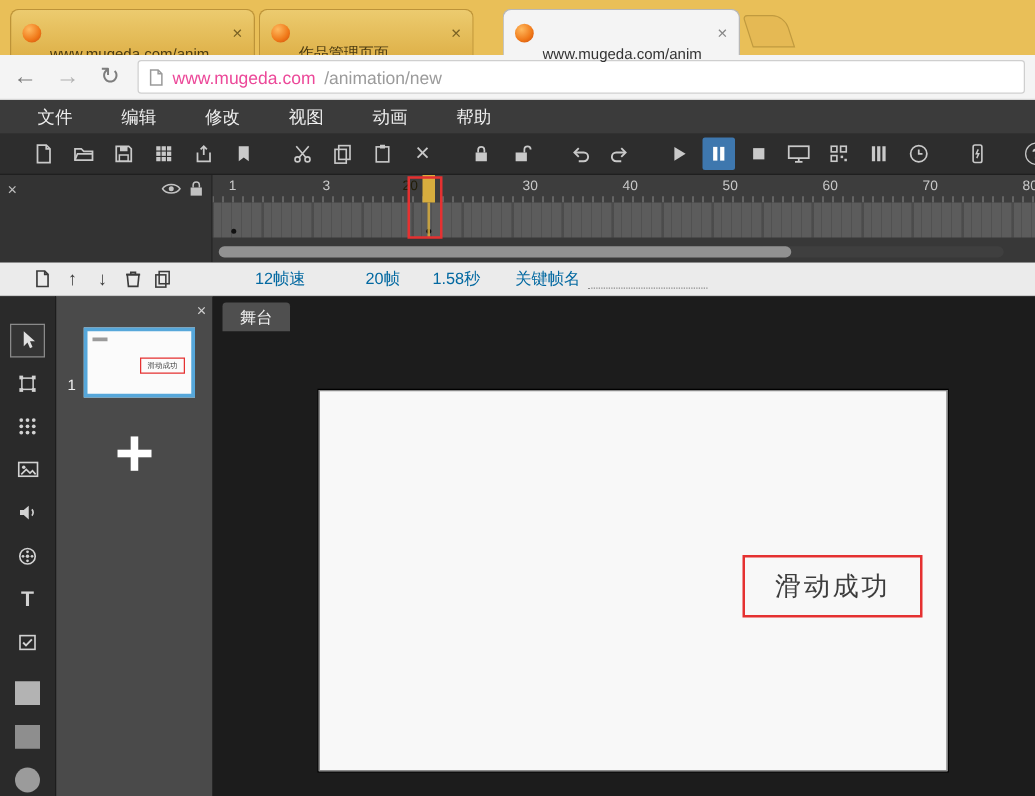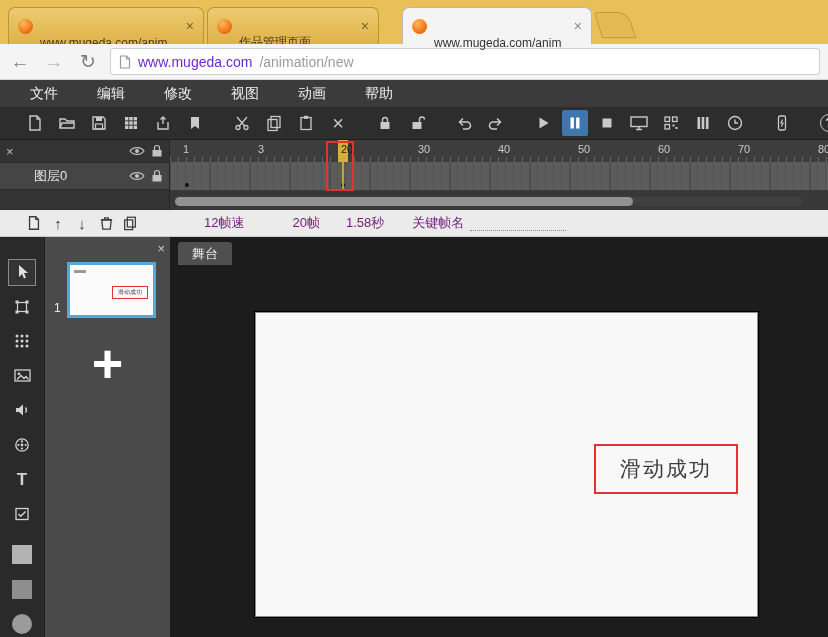--- a/index.html
+++ b/index.html
@@ -22,21 +22,21 @@
   .newtab { left:598px; top:12px; width:34px; height:26px; background:#e5b954; border:1px solid #c09a3f;
             border-radius:4px 10px 0 0; transform:skewX(18deg); }
 
   
   .navbar { left:0; top:44px; width:828px; height:36px; background:#f4f4f4; border-bottom:1px solid #d6d6d6;
             display:flex; align-items:center; padding:0 8px; gap:10px; z-index:2; }
   .nav-btn { font-size:19px; color:#7d7d7d; width:24px; text-align:center; }
   .nav-btn.dim { color:#b3b3b3; }
   .addressbar { flex:1; height:27px; background:#fff; border:1px solid #cfcfcf; border-radius:3px;
                 display:flex; align-items:center; padding:0 8px; gap:7px; }
-  .url-host { font-size:14px; color:#6d28d9; }
+  .url-host { font-size:14px; color:#ec4899; }
   .url-path { font-size:14px; color:#9b9b9b; }
 
   
   .menubar { left:0; top:80px; width:828px; height:27px; background:#3b3b3b; display:flex; align-items:center;
              padding-left:30px; gap:39px; }
   .menu-item { font-size:14px; color:#efefef; }
 
   
   .toolbar { left:0; top:107px; width:828px; height:33px; background:#2d2d2d; border-bottom:1px solid #1f1f1f;
              display:flex; align-items:center; padding-left:22px; gap:6px; }
@@ -70,21 +70,21 @@
   .kf-dot { position:absolute; width:4px; height:4px; border-radius:50%; background:#111; bottom:3px; }
   .annotation-tl { left:156px; top:1px; width:28px; height:50px; border:2px solid #e53131; z-index:4; }
   .tl-scroll { left:5px; top:57px; width:628px; height:9px; background:#3f3f3f; border-radius:5px; }
   .tl-thumb { position:absolute; left:0; top:0; width:458px; height:9px; background:#919191; border-radius:5px; }
 
   
   .statusbar { left:0; top:210px; width:828px; height:27px; background:#ebebeb; border-bottom:1px solid #c9c9c9;
                display:flex; align-items:center; padding-left:22px; }
   .sb-icn { width:24px; height:24px; display:flex; align-items:center; justify-content:center; flex:0 0 24px; }
   .sb-icn .g { font-size:15px; font-weight:bold; color:#3c3c3c; }
-  .sb-text { font-size:13px; color:#701a75; }
+  .sb-text { font-size:13px; color:#0369a1; }
   .kf-input { width:96px; border:none; border-bottom:1px dotted #8a8a8a; background:transparent; height:16px;
               font-size:12px; outline:none; margin-left:6px; }
 
   
   .tools { left:0; top:237px; width:45px; height:400px; background:#2a2a2a; border-right:1px solid #1d1d1d;
            display:flex; flex-direction:column; align-items:center; padding-top:22px; gap:8px; }
   .tool { width:28px; height:27px; display:flex; align-items:center; justify-content:center; border:1px solid transparent; }
   .tool.selected { border-color:#8a8a8a; background:#343434; }
   .tool .g { font-size:17px; color:#d2d2d2; font-weight:bold; }
   .swatch-sq1 { width:20px; height:19px; background:#b3b3b3; }
@@ -326,38 +326,27 @@
         <span class="spacer"></span>
         <svg width="16" height="12" viewBox="0 0 16 12">
             <path d="M1 6C4 1.5 12 1.5 15 6 12 10.5 4 10.5 1 6Z" fill="none" stroke="#c2c2c2" stroke-width="1.2"></path>
             <circle cx="8" cy="6" r="2" fill="#c2c2c2"></circle>
           </svg>
         <svg width="12" height="14" viewBox="0 0 12 14">
             <rect x="1.5" y="6" width="9" height="6.5" fill="#c2c2c2"></rect>
             <path d="M3.5 6V4a2.5 2.5 0 0 1 5 0v2" fill="none" stroke="#c2c2c2" stroke-width="1.2"></path>
           </svg>
       </div>
-      <div class="tl-row tl-layerrow">
-        <span class="layer-name">图层0</span>
-        <svg width="16" height="12" viewBox="0 0 16 12">
-            <path d="M1 6C4 1.5 12 1.5 15 6 12 10.5 4 10.5 1 6Z" fill="none" stroke="#c2c2c2" stroke-width="1.2"></path>
-            <circle cx="8" cy="6" r="2" fill="#c2c2c2"></circle>
-          </svg>
-        <svg width="12" height="14" viewBox="0 0 12 14">
-            <rect x="1.5" y="6" width="9" height="6.5" fill="#c2c2c2"></rect>
-            <path d="M3.5 6V4a2.5 2.5 0 0 1 5 0v2" fill="none" stroke="#c2c2c2" stroke-width="1.2"></path>
-          </svg>
-      </div>
     </div>
     <div class="abs tl-right">
       <div class="abs ruler">
         <div class="abs playhead"></div>
         <span class="ruler-num" style="left:13px">1</span>
         <span class="ruler-num" style="left:88px">3</span>
-        <span class="ruler-num on-ph" style="left:171px">20</span>
+        <span class="ruler-num on-ph" style="left:152px">20</span>
         <span class="ruler-num" style="left:248px">30</span>
         <span class="ruler-num" style="left:328px">40</span>
         <span class="ruler-num" style="left:408px">50</span>
         <span class="ruler-num" style="left:488px">60</span>
         <span class="ruler-num" style="left:568px">70</span>
         <span class="ruler-num" style="left:648px">80</span>
       </div>
       <div class="abs frames">
         <span class="kf-dot" style="left:15px"></span>
         <span class="kf-dot" style="left:171px"></span>

